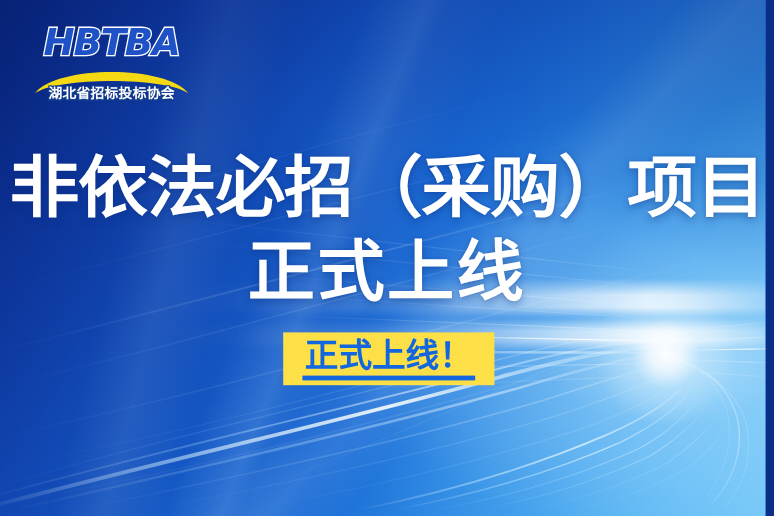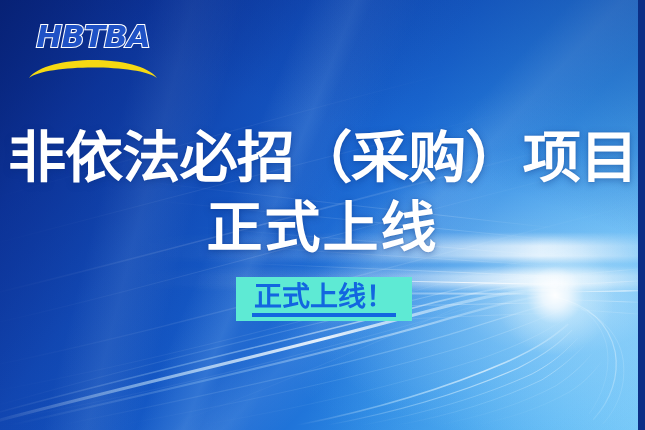--- a/index.html
+++ b/index.html
@@ -168,21 +168,21 @@
     line-height:64px;
     letter-spacing:2px;
     margin-top:6px;
   }
 
   
   #badge{
     position:absolute;
     left:236px; top:277px;
     width:176px; height:44px;
-    background:#5eead4;
+    background:#fde047;
     z-index:7;
     display:flex;
     align-items:center;
     justify-content:center;
   }
   #badge-label{
     color:#1266e0;
     font-size:28px;
     font-weight:bold;
     line-height:30px;
@@ -282,20 +282,21 @@
 
   <div class="bg-layer" id="bg-corner"></div>
 
   <div id="logo">
     <div id="logo-wordmark">HBTBA</div>
 
     <svg id="logo-arc" viewBox="0 0 130 30">
       <path d="M1,28 C18,4 112,4 129,28 C112,14 18,14 1,28 Z" fill="#f5d913"></path>
     </svg>
 
+    <div id="logo-subtitle">湖北省招标投标协会</div>
   </div>
 
   <div id="headline">
     <div class="headline-line" id="headline-line-1">非依法必招（采购）项目</div>
     <div class="headline-line" id="headline-line-2">正式上线</div>
   </div>
 
   <div id="badge">
     <span id="badge-label">正式上线！</span>
   </div>

